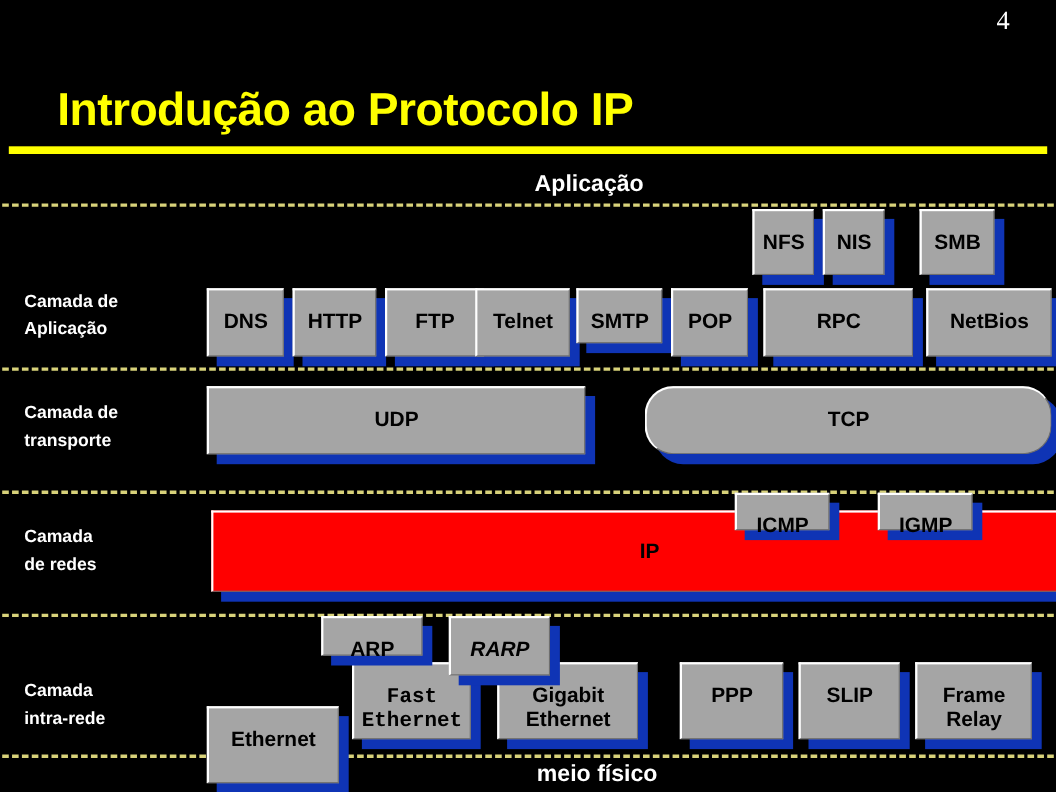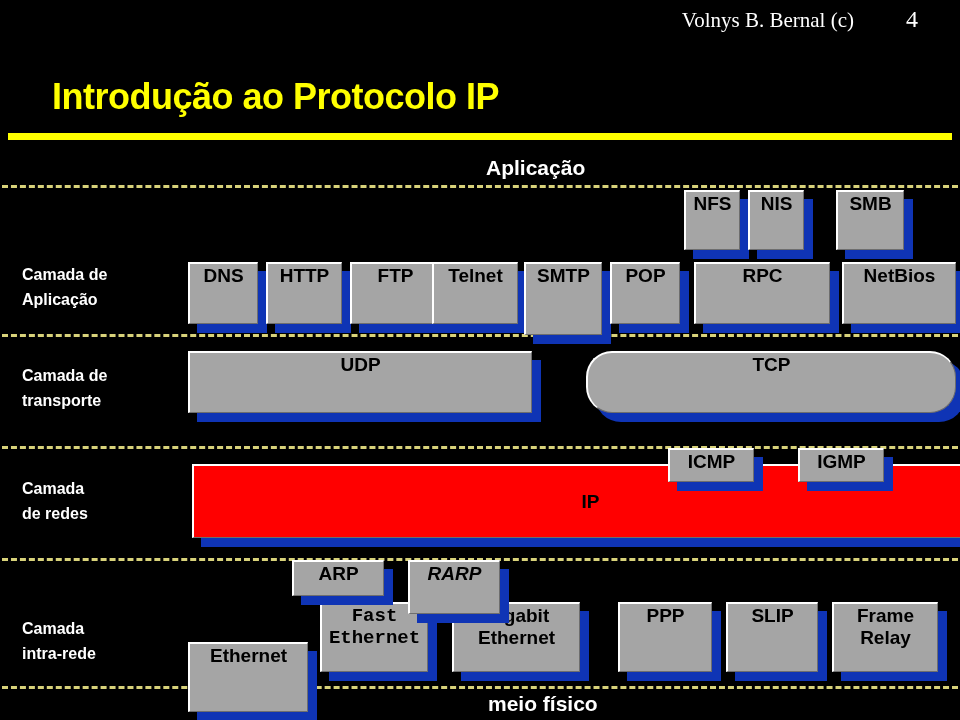--- a/index.html
+++ b/index.html
@@ -22,21 +22,21 @@
   }
   #page-number{
     position:absolute; right:42px; top:6px;
     font-family:"Liberation Serif", serif;
     font-size:24px; color:#ffffff;
   }
 
   
   #slide-title{
     position:absolute; left:52px; top:76px;
-    font-size:36px; font-weight:bold; color:#ffff00;
+    font-size:42px; font-weight:bold; color:#ffff00;
     letter-spacing:-0.5px; white-space:nowrap;
   }
   #title-rule{
     position:absolute; left:8px; top:133px; width:944px; height:7px;
     background:#ffff00;
   }
 
   
   .dashed{
     position:absolute; height:0;
@@ -58,33 +58,32 @@
     border-top:2px solid #ffffff;
     border-left:2px solid #ffffff;
     border-right:1px solid #6e6e6e;
     border-bottom:1px solid #6e6e6e;
     box-shadow:9px 9px 0 0 #0f34b5;
     color:#000000;
     font-weight:bold;
     font-size:19px;
     display:flex;
     justify-content:center;
-    padding-top:1px;
+    padding-top:18px;
     text-align:center;
     line-height:22px;
     z-index:3;
   }
   .pbox.red{ background:#ff0000; }
   .pbox.tall{ align-items:flex-start; }
 </style>
 </head>
 <body>
 
 <div id="slide-header">
-  <div id="author-name">Volnys B. Bernal (c)</div>
   <div id="page-number">4</div>
 </div>
 
 <div id="slide-title">Introdução ao Protocolo IP</div>
 <div id="title-rule"></div>
 
 <div id="diagram">
 
   <div class="center-label" style="left:486px; top:156px;">Aplicação</div>
 
@@ -104,21 +103,21 @@
 intra-rede</div>
 
   <div class="pbox" style="left:684px; top:190px; width:56px;  height:60px;">NFS</div>
   <div class="pbox" style="left:748px; top:190px; width:56px;  height:60px;">NIS</div>
   <div class="pbox" style="left:836px; top:190px; width:68px;  height:60px;">SMB</div>
 
   <div class="pbox" style="left:188px; top:262px; width:70px;  height:62px;">DNS</div>
   <div class="pbox" style="left:266px; top:262px; width:76px;  height:62px;">HTTP</div>
   <div class="pbox" style="left:350px; top:262px; width:90px;  height:62px;">FTP</div>
   <div class="pbox" style="left:432px; top:262px; width:86px;  height:62px;">Telnet</div>
-  <div class="pbox" style="left:524px; top:262px; width:78px;  height:73px;">SMTP</div>
+  <div class="pbox" style="left:524px; top:262px; width:78px;  height:50px;">SMTP</div>
   <div class="pbox" style="left:610px; top:262px; width:70px;  height:62px;">POP</div>
   <div class="pbox" style="left:694px; top:262px; width:136px; height:62px;">RPC</div>
   <div class="pbox" style="left:842px; top:262px; width:114px; height:62px;">NetBios</div>
 
   <div class="pbox" style="left:188px; top:351px; width:344px; height:62px;">UDP</div>
   <div class="pbox" style="left:586px; top:351px; width:370px; height:62px;border-radius:26px;">TCP</div>
 
   <div class="pbox red" style="left:192px; top:464px; width:796px; height:74px; align-items:center; padding-top:0;">IP</div>
   <div class="pbox" style="left:668px; top:448px; width:86px; height:34px; z-index:5;">ICMP</div>
   <div class="pbox" style="left:798px; top:448px; width:86px; height:34px; z-index:5;">IGMP</div>

